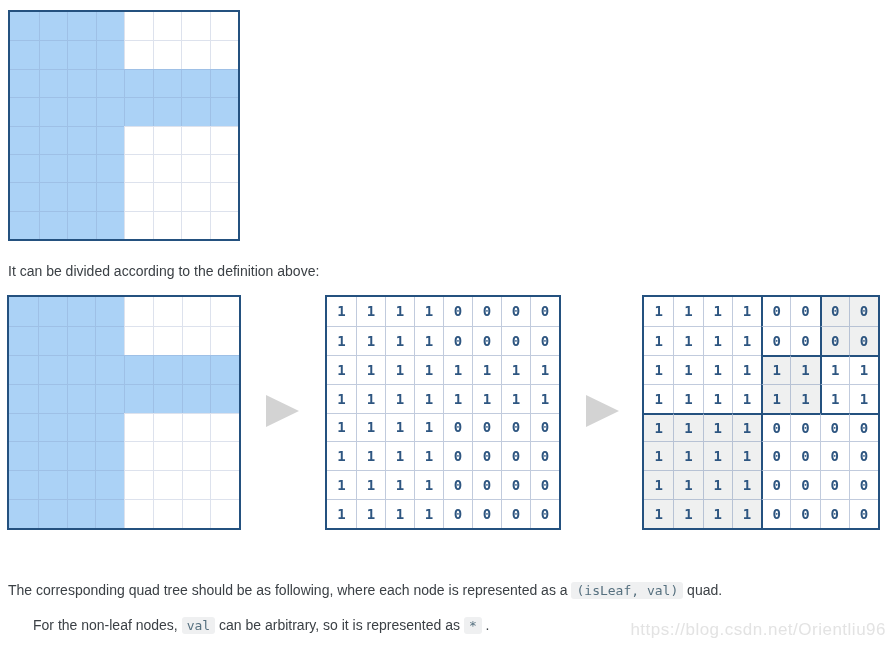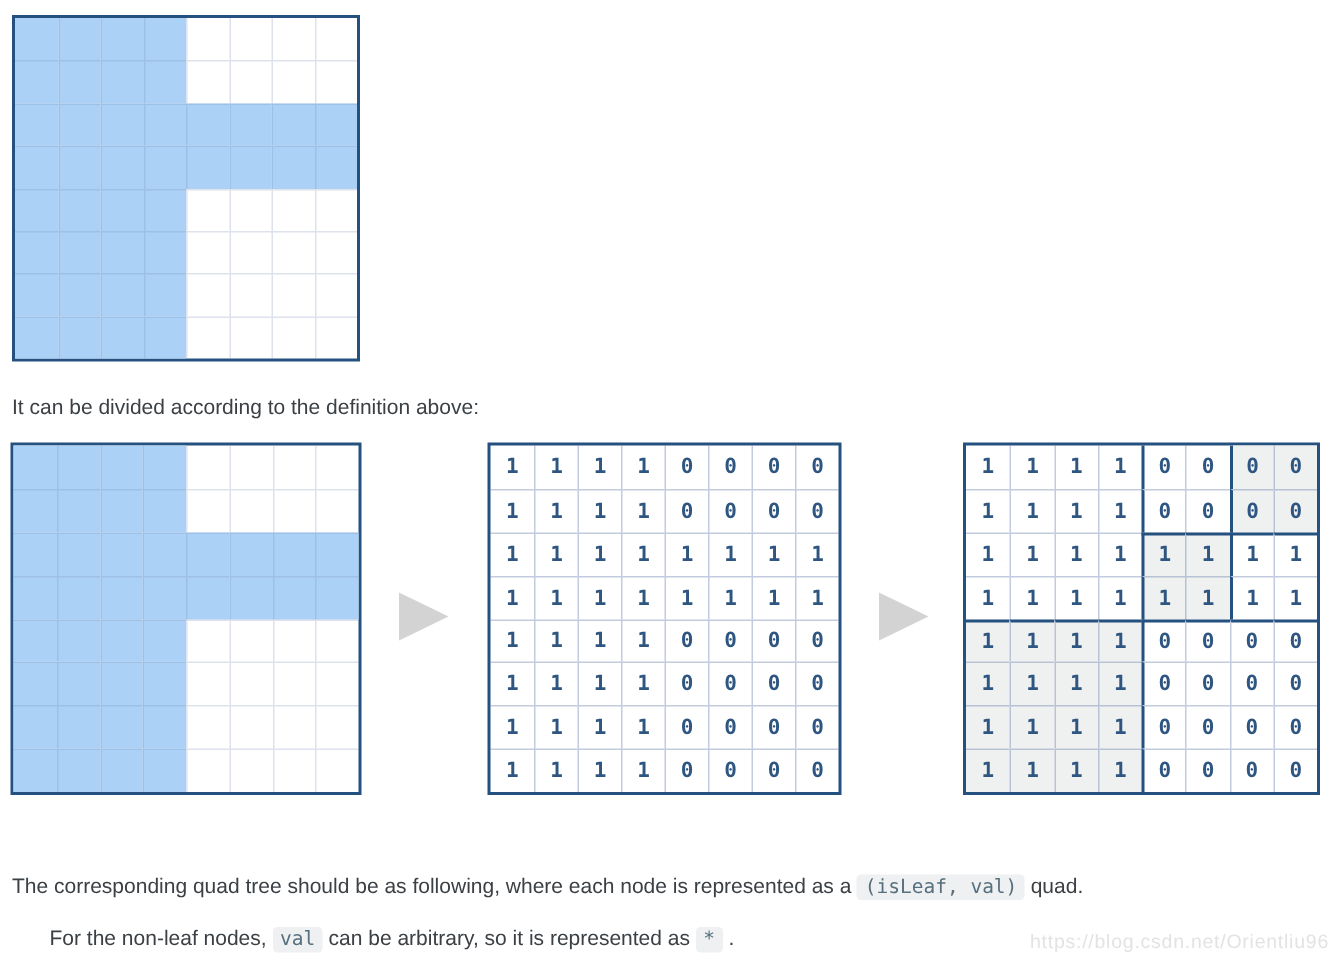--- a/index.html
+++ b/index.html
@@ -62,21 +62,21 @@
   #p2{left:8px;top:580px;}
   #p3{left:8px;top:615px;margin-left:25px;}
   code{
     font-family:"DejaVu Sans Mono",monospace;
     font-size:13px;color:var(--code-fg);
     background:var(--code-bg);
     padding:1px 5px;border-radius:3px;text-align:center;
   }
   #watermark{
     position:absolute;right:8px;top:620px;
-    font-size:13px;color:var(--wm);letter-spacing:.5px;
+    font-size:17px;color:var(--wm);letter-spacing:.5px;
   }
 </style>
 </head>
 <body>
 
 <div id="grid-top" class="grid">
     <div class="cell filled"></div>
     <div class="cell filled"></div>
     <div class="cell filled"></div>
     <div class="cell filled"></div>

